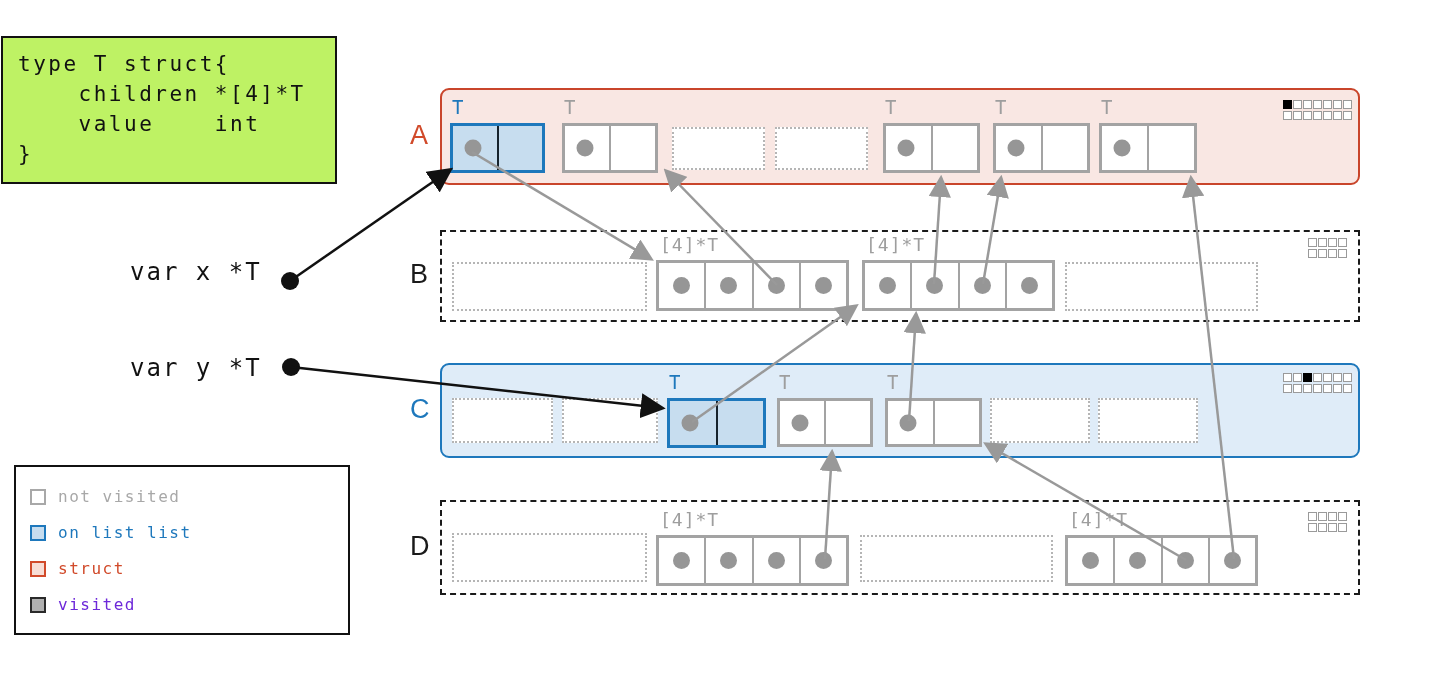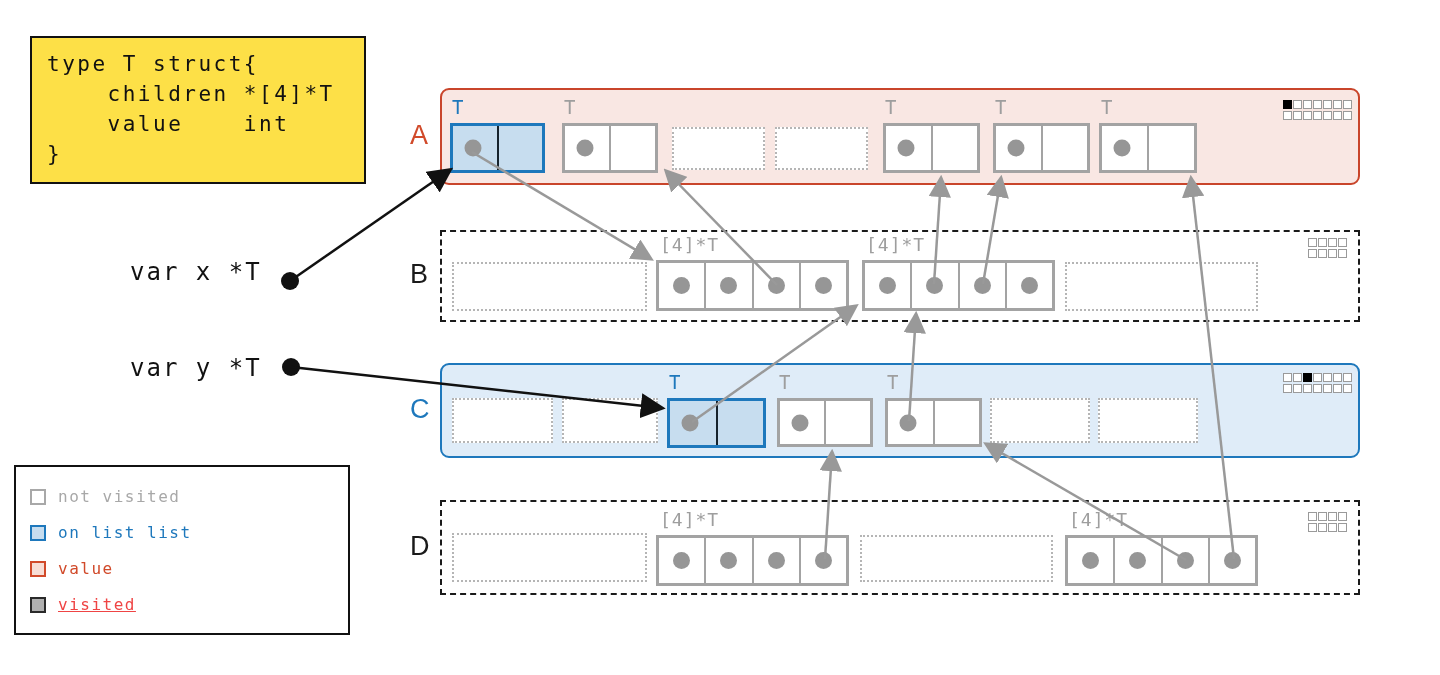--- a/index.html
+++ b/index.html
@@ -1,21 +1,21 @@
 <!DOCTYPE html>
 <html><head>
 <meta charset="utf-8">
 <style>
   html,body{margin:0;padding:0;background:#ffffff;}
   body{width:1440px;height:675px;overflow:hidden;font-family:"DejaVu Sans Mono",monospace;}
   #diagram{position:relative;width:1440px;height:675px;background:#fff;}
 
   
-  .code-box{position:absolute;left:30px;top:36px;width:336px;height:148px;border:2.5px solid #111;
-            background:#fde047;box-sizing:border-box;padding:11px 0 16px 15px;z-index:2;}
+  .code-box{position:absolute;left:1px;top:36px;width:336px;height:148px;border:2.5px solid #111;
+            background:#bef264;box-sizing:border-box;padding:11px 0 16px 15px;z-index:2;}
   .code-line{font-size:21px;letter-spacing:2.5px;line-height:30px;color:#111;white-space:pre;}
   .var-text{position:absolute;font-size:24px;letter-spacing:2px;color:#111;white-space:pre;z-index:2;}
   .var-dot{position:absolute;width:18px;height:18px;border-radius:50%;background:#111;z-index:2;}
 
   .legend-box{position:absolute;left:14px;top:465px;width:336px;height:170px;border:2.5px solid #111;
               background:#fff;box-sizing:border-box;padding:15px 0 0 14px;display:flex;
               flex-direction:column;gap:7px;z-index:2;}
   .legend-row{display:flex;align-items:center;gap:12px;height:29px;}
   .legend-swatch{width:12px;height:12px;border:2.5px solid #999;background:#fff;flex:0 0 auto;}
   .legend-text{font-size:16px;letter-spacing:1.5px;}
@@ -64,25 +64,25 @@
       <div class="legend-row">
         <div class="legend-swatch" style="border-color: rgb(168, 168, 168); background: rgb(255, 255, 255);"></div>
         <div class="legend-text" style="color: rgb(168, 168, 168);">not visited</div>
       </div>
       <div class="legend-row">
         <div class="legend-swatch" style="border-color: rgb(30, 120, 188); background: rgb(199, 221, 239);"></div>
         <div class="legend-text" style="color: rgb(30, 120, 188);">on list list</div>
       </div>
       <div class="legend-row">
         <div class="legend-swatch" style="border-color: rgb(209, 74, 42); background: rgb(247, 221, 213);"></div>
-        <div class="legend-text" style="color: rgb(209, 74, 42);">value</div>
+        <div class="legend-text" style="color: rgb(209, 74, 42);">struct</div>
       </div>
       <div class="legend-row">
         <div class="legend-swatch" style="border-color: rgb(42, 42, 42); background: rgb(176, 176, 176);"></div>
-        <div class="legend-text" style="color: #ef4444; text-decoration: underline;">visited</div>
+        <div class="legend-text" style="color: #6d28d9;">visited</div>
       </div>
     </div>
   <svg id="arrow-layer" viewBox="0 0 1440 675">
       <defs>
         <marker id="ah-gray" viewBox="0 0 10 10" refX="8.5" refY="5" markerWidth="9" markerHeight="9" orient="auto-start-reverse">
           <path d="M0,0 L10,5 L0,10 z" fill="#999999"></path>
         </marker>
         <marker id="ah-black" viewBox="0 0 10 10" refX="8.5" refY="5" markerWidth="10" markerHeight="10" orient="auto-start-reverse">
           <path d="M0,0 L10,5 L0,10 z" fill="#111111"></path>
         </marker>

